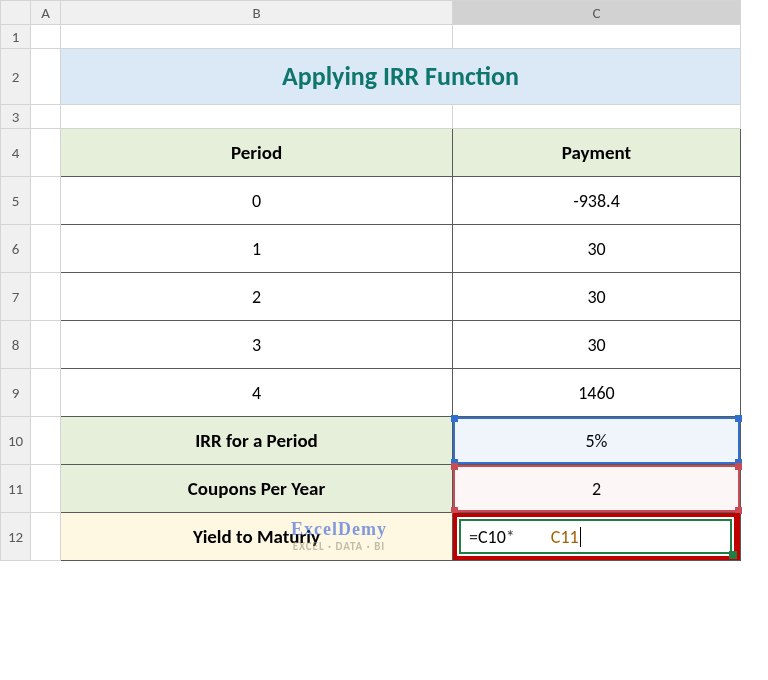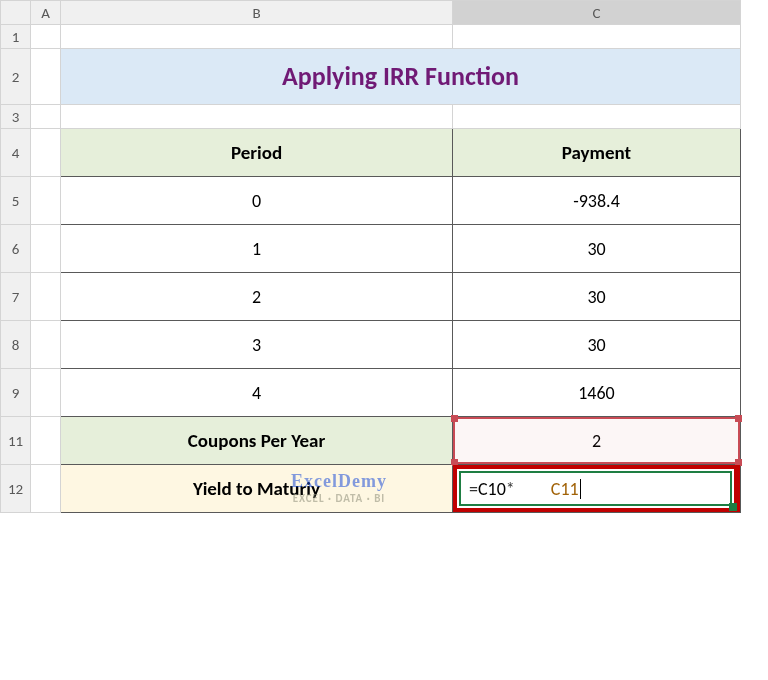--- a/index.html
+++ b/index.html
@@ -25,21 +25,21 @@
     font-size: 15px;
     text-align: center;
   }
   .col-head.selected {
     background: #d2d2d2;
   }
   .corner { background: #f0f0f0; }
   .title-cell {
     background: #dbe9f6;
     border-bottom: 3px solid #4a89c7;
-    color: #701a75;
+    color: #0f766e;
     font-size: 26px;
     font-weight: bold;
     text-align: center;
     line-height: 1.4;
   }
   .th-green {
     background: #e6efda;
     font-weight: bold;
     font-size: 19px;
     text-align: center;
@@ -209,20 +209,34 @@
     <td class="data-cell">3</td>
     <td class="data-cell">30</td>
   </tr>
   <tr class="row-hr">
     <th class="row-head">9</th>
     <td></td>
     <td class="data-cell">4</td>
     <td class="data-cell">1460</td>
   </tr>
   <tr class="row-hr">
+    <th class="row-head">10</th>
+    <td></td>
+    <td class="th-green">IRR for a Period</td>
+    <td class="data-cell">
+      <span>5%</span>
+      <div class="ref-box ref-blue">
+        <div class="handle blue tl"></div>
+            <div class="handle blue tr"></div>
+        <div class="handle blue bl"></div>
+            <div class="handle blue br"></div>
+      </div>
+    </td>
+  </tr>
+  <tr class="row-hr">
     <th class="row-head">11</th>
     <td></td>
     <td class="th-green">Coupons Per Year</td>
     <td class="data-cell">
       <span>2</span>
       <div class="ref-box ref-red">
         <div class="handle red tl"></div>
             <div class="handle red tr"></div>
         <div class="handle red bl"></div>
             <div class="handle red br"></div>

